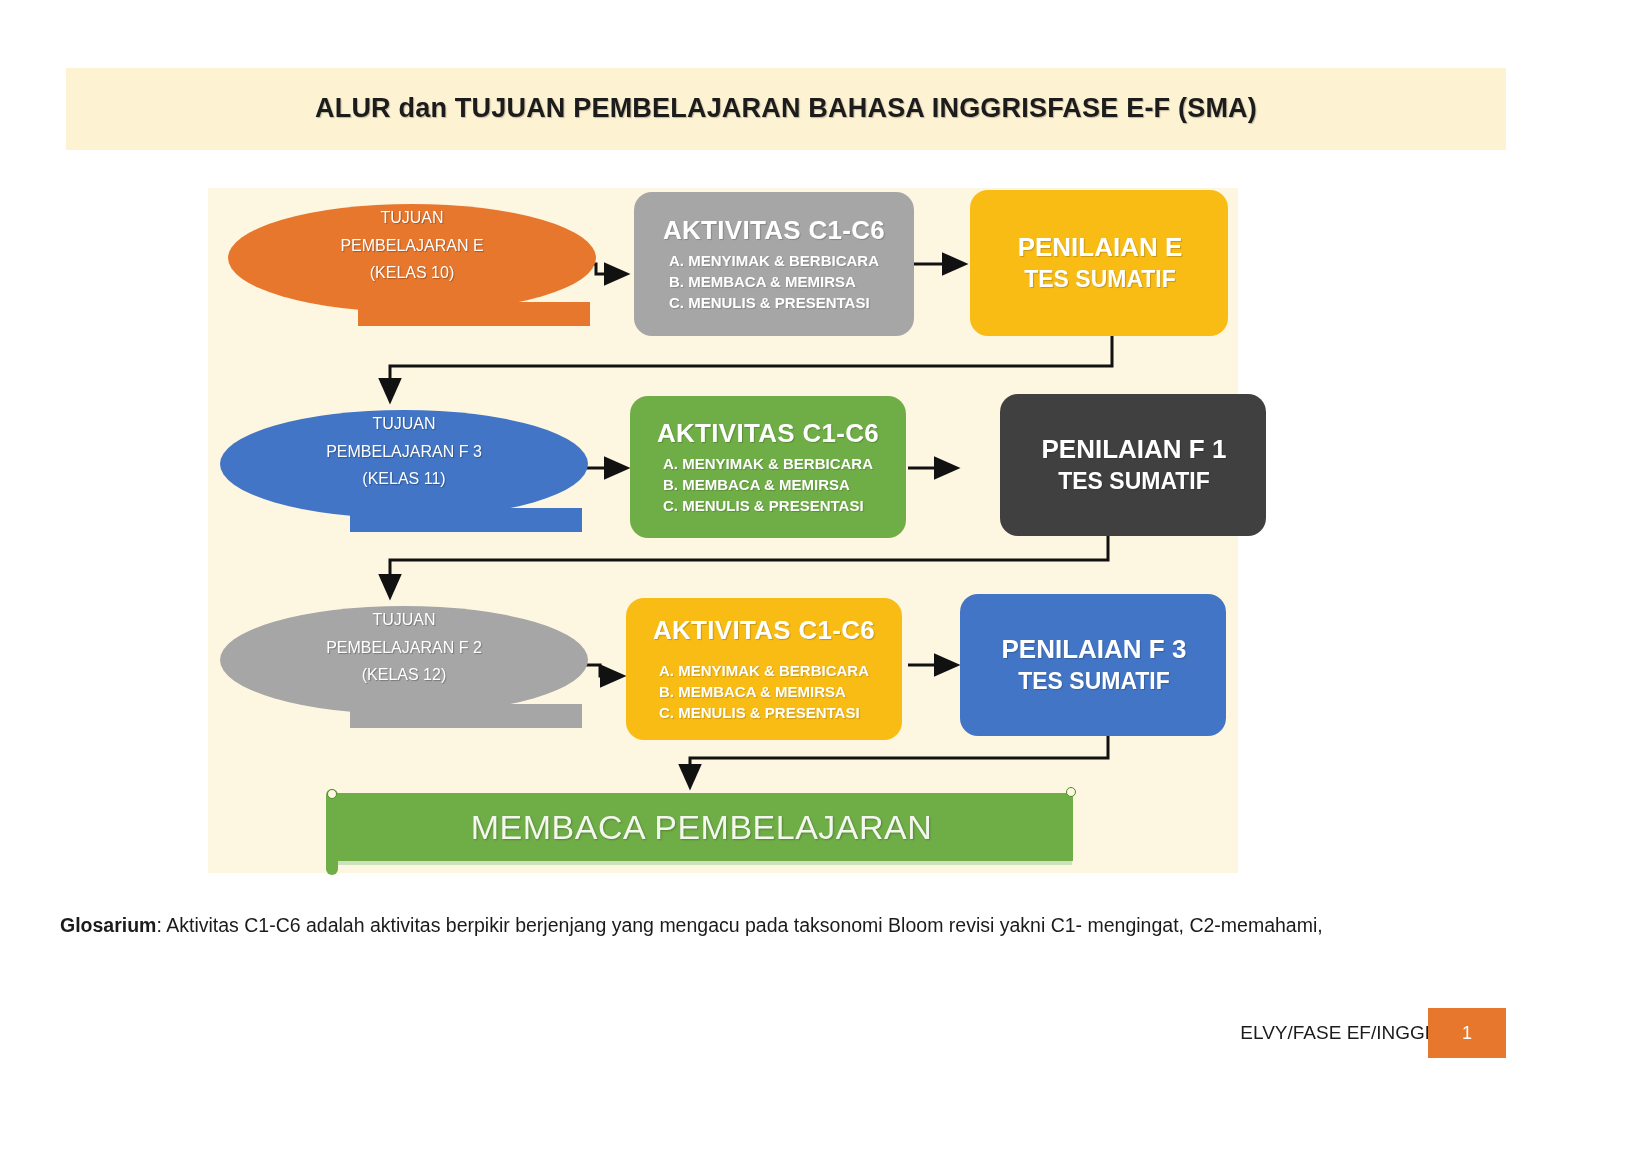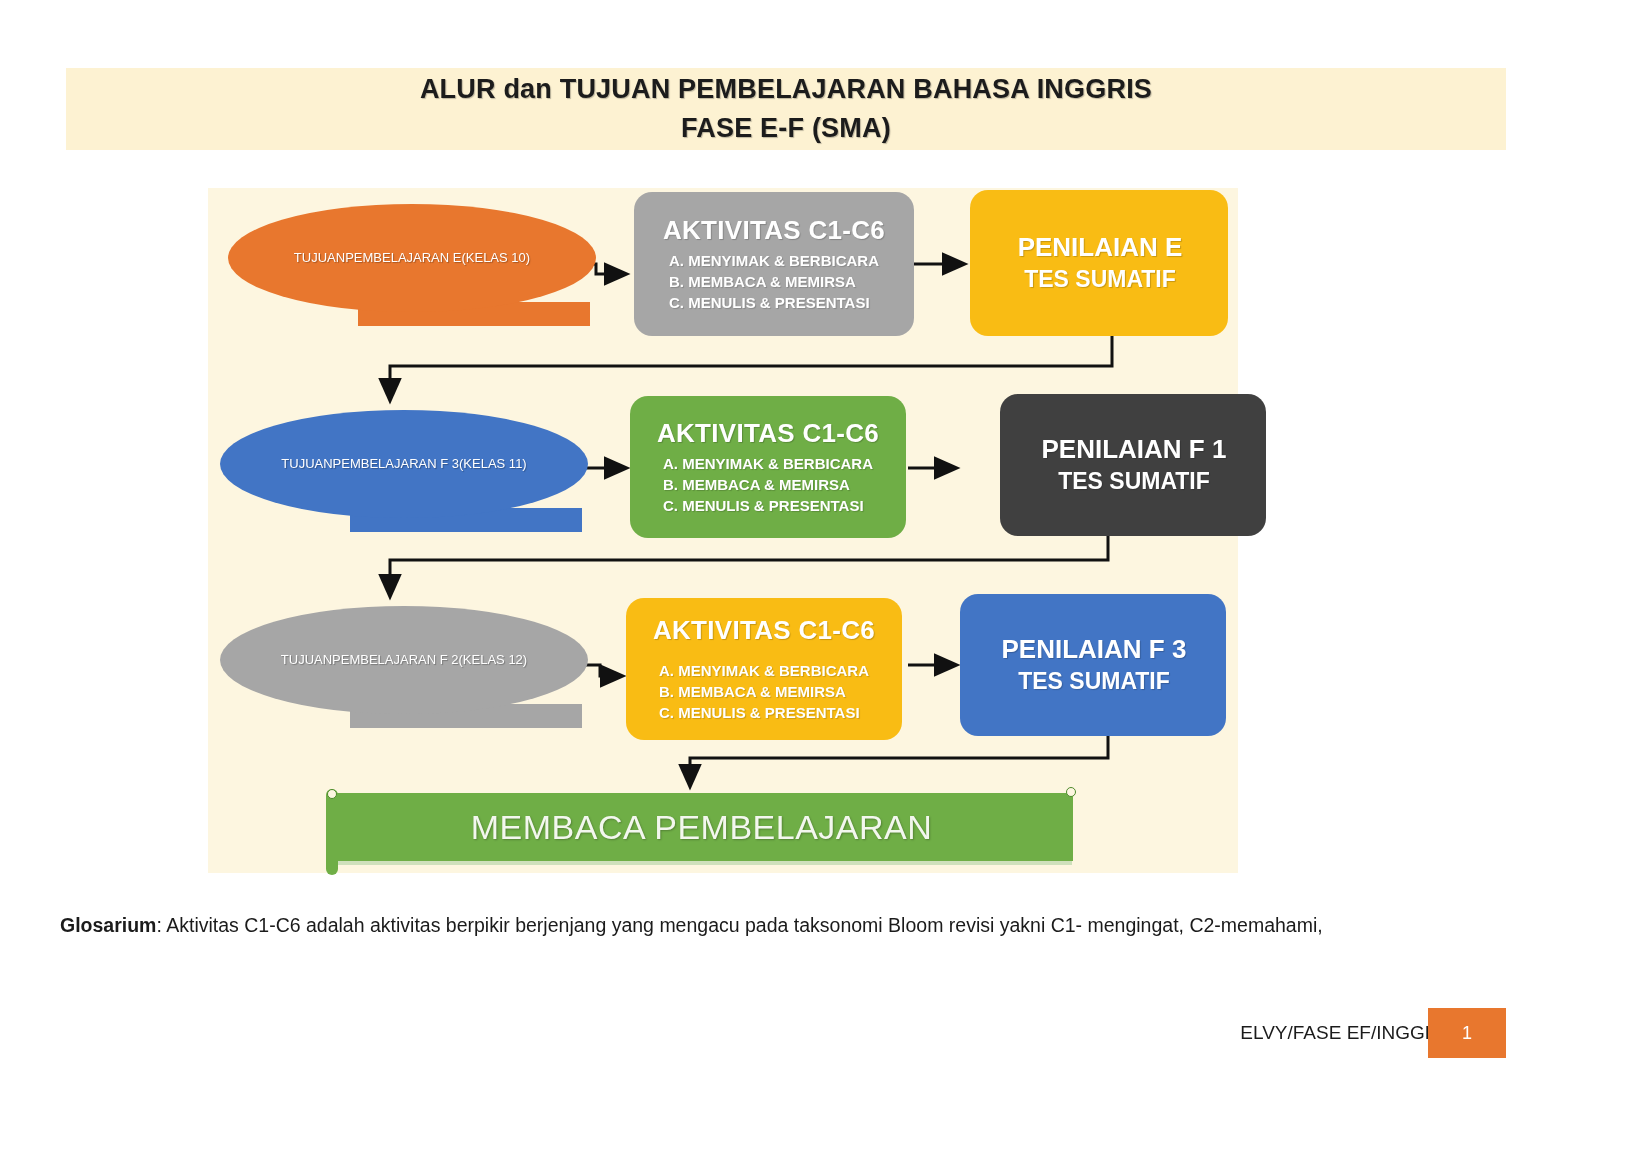--- a/index.html
+++ b/index.html
@@ -17,21 +17,21 @@
 
   
   .title-banner {
     position: absolute;
     left: 66px;
     top: 68px;
     width: 1440px;
     height: 82px;
     background: #fdf2d2;
     display: flex;
-    flex-direction: column;
+    flex-direction: row;
     align-items: center;
     justify-content: center;
   }
   .title-line {
     font-size: 27px;
     font-weight: bold;
     color: #1c1c1c;
     letter-spacing: .2px;
     line-height: 1.45;
     text-shadow: 1px 1px 1px rgba(0,0,0,.25);
@@ -63,25 +63,24 @@
     border-radius: 0 0 0 0;
   }
   .ellipse-body {
     position: absolute;
     left: 0;
     top: 0;
     width: 368px;
     height: 108px;
     border-radius: 50% / 50%;
     display: flex;
-    flex-direction: row;
-    align-items: center;
-    justify-content: center;
+    flex-direction: column;
+    align-items: center;
     color: #ffffff;
-    font-size: 13px;
+    font-size: 16px;
     line-height: 1.72;
     text-shadow: 1px 1px 1px rgba(0,0,0,.28);
     z-index: 2;
   }
   .ellipse-body span { display: block; text-align: center; }
 
   
   .card {
     position: absolute;
     border-radius: 18px;

